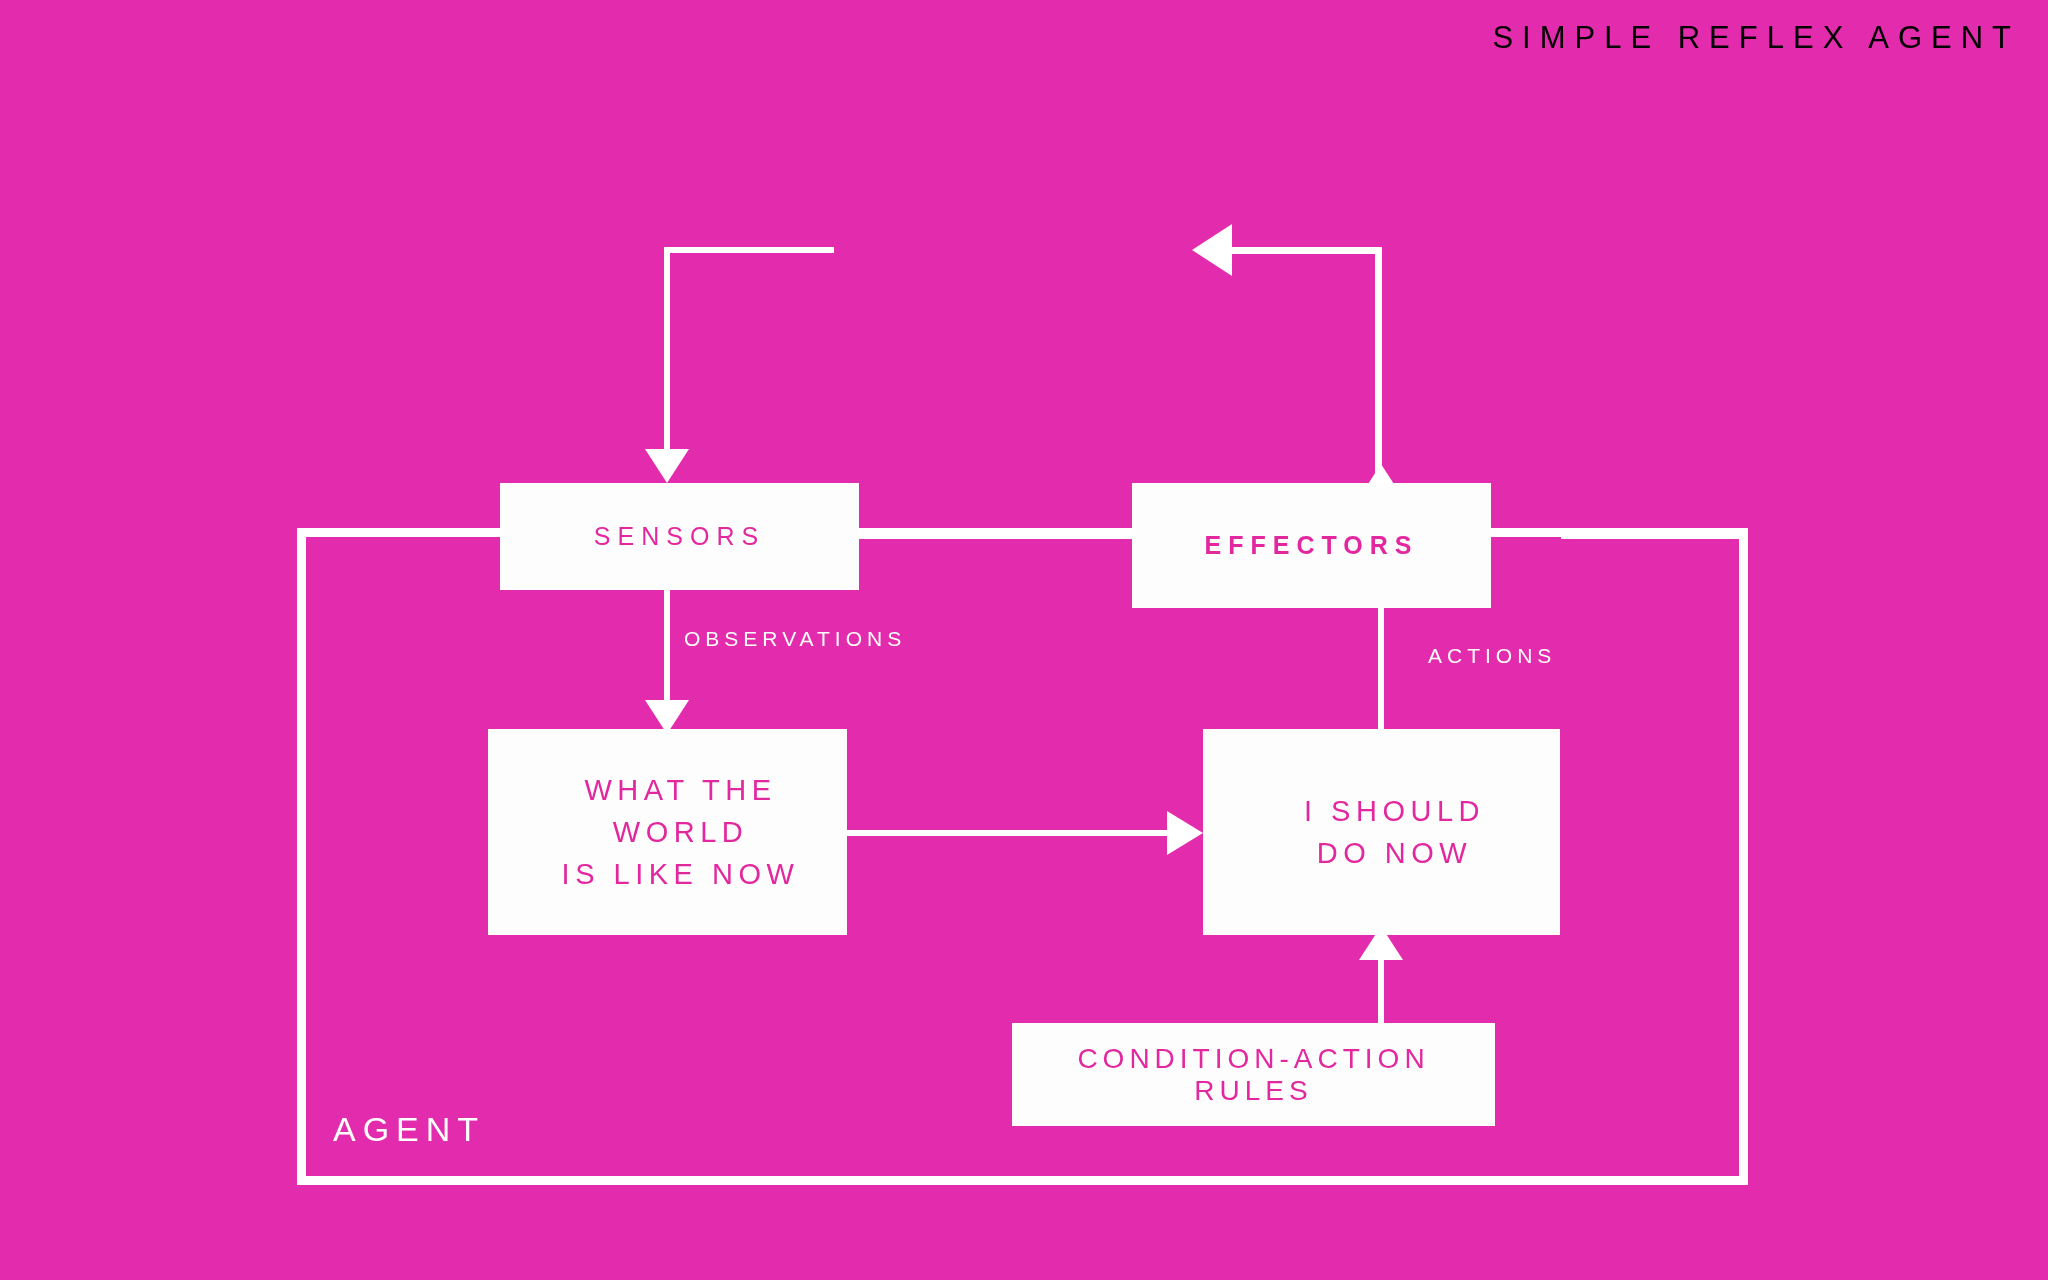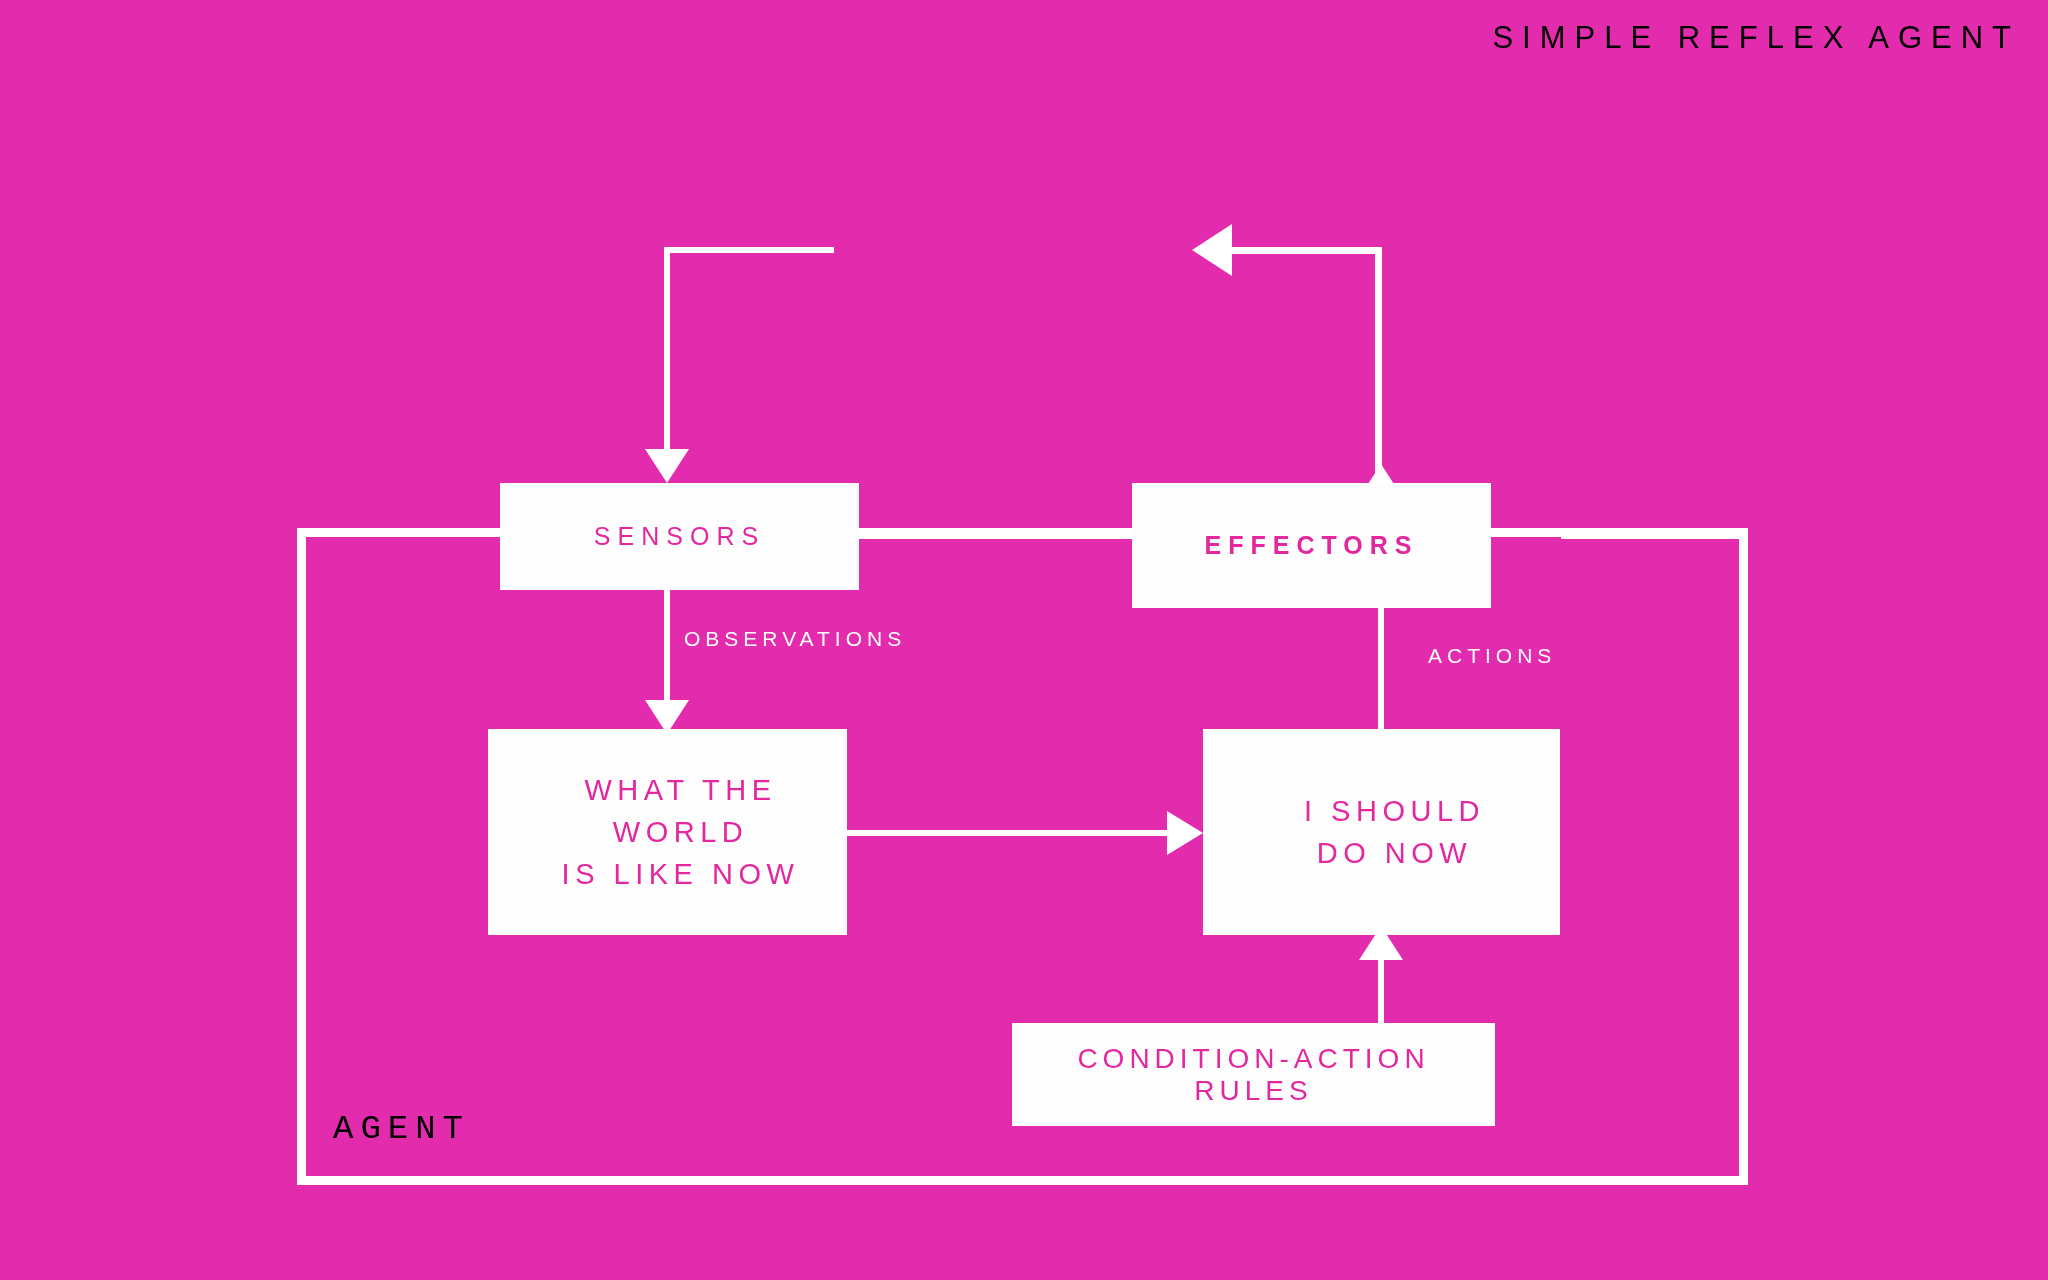--- a/index.html
+++ b/index.html
@@ -34,25 +34,24 @@
     width: 1451px;
     height: 657px;
     border: 9px solid #FFFFFF;
     box-sizing: border-box;
     background: transparent;
   }
   #agent-label {
     position: absolute;
     left: 333px;
     top: 1110px;
-    color: #000000;
+    color: #ffffff;
     font-size: 34px;
     letter-spacing: 7px;
     white-space: nowrap;
-    font-family: Liberation Mono, monospace;
   }
   
   .node {
     position: absolute;
     background: #FDFDFD;
     color: #E2279F;
     display: flex;
     align-items: center;
     justify-content: center;
     text-align: center;

